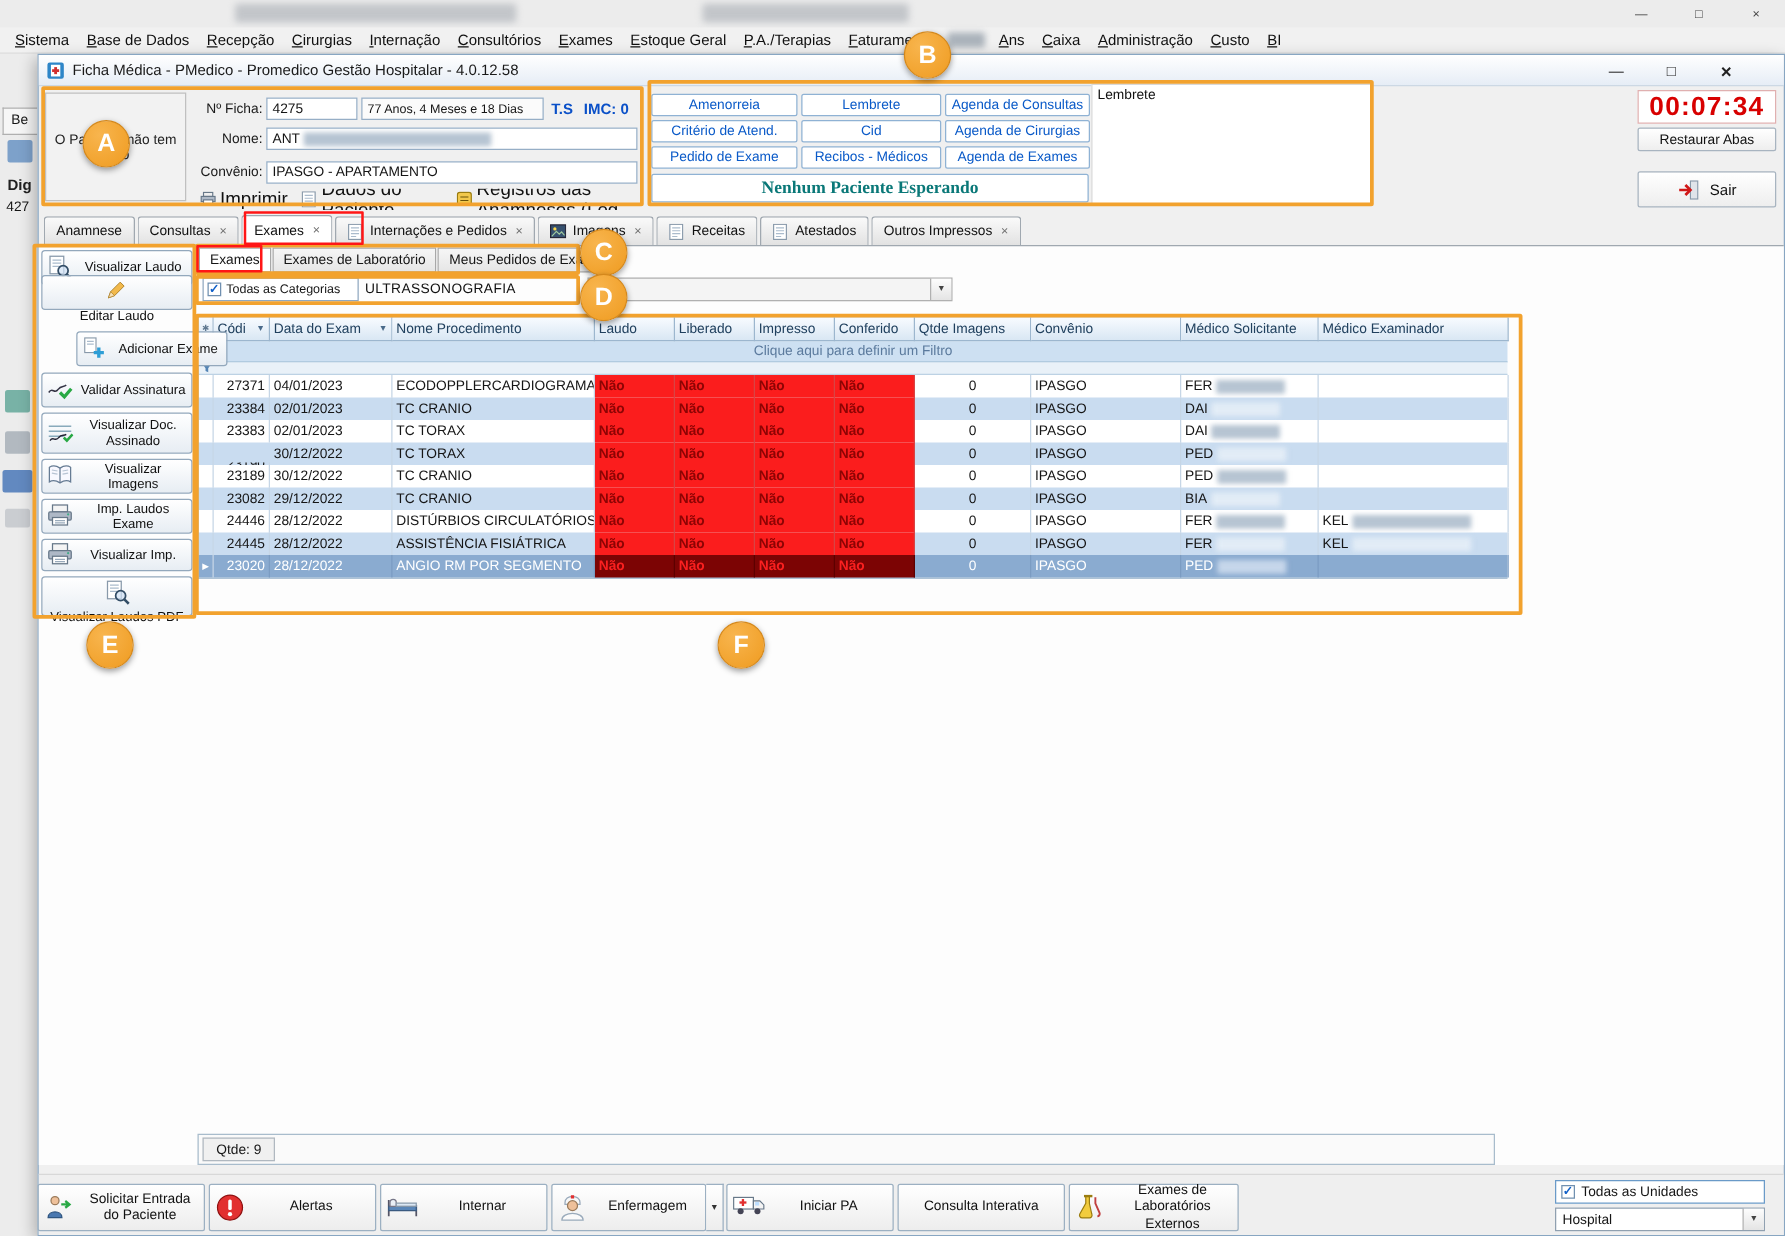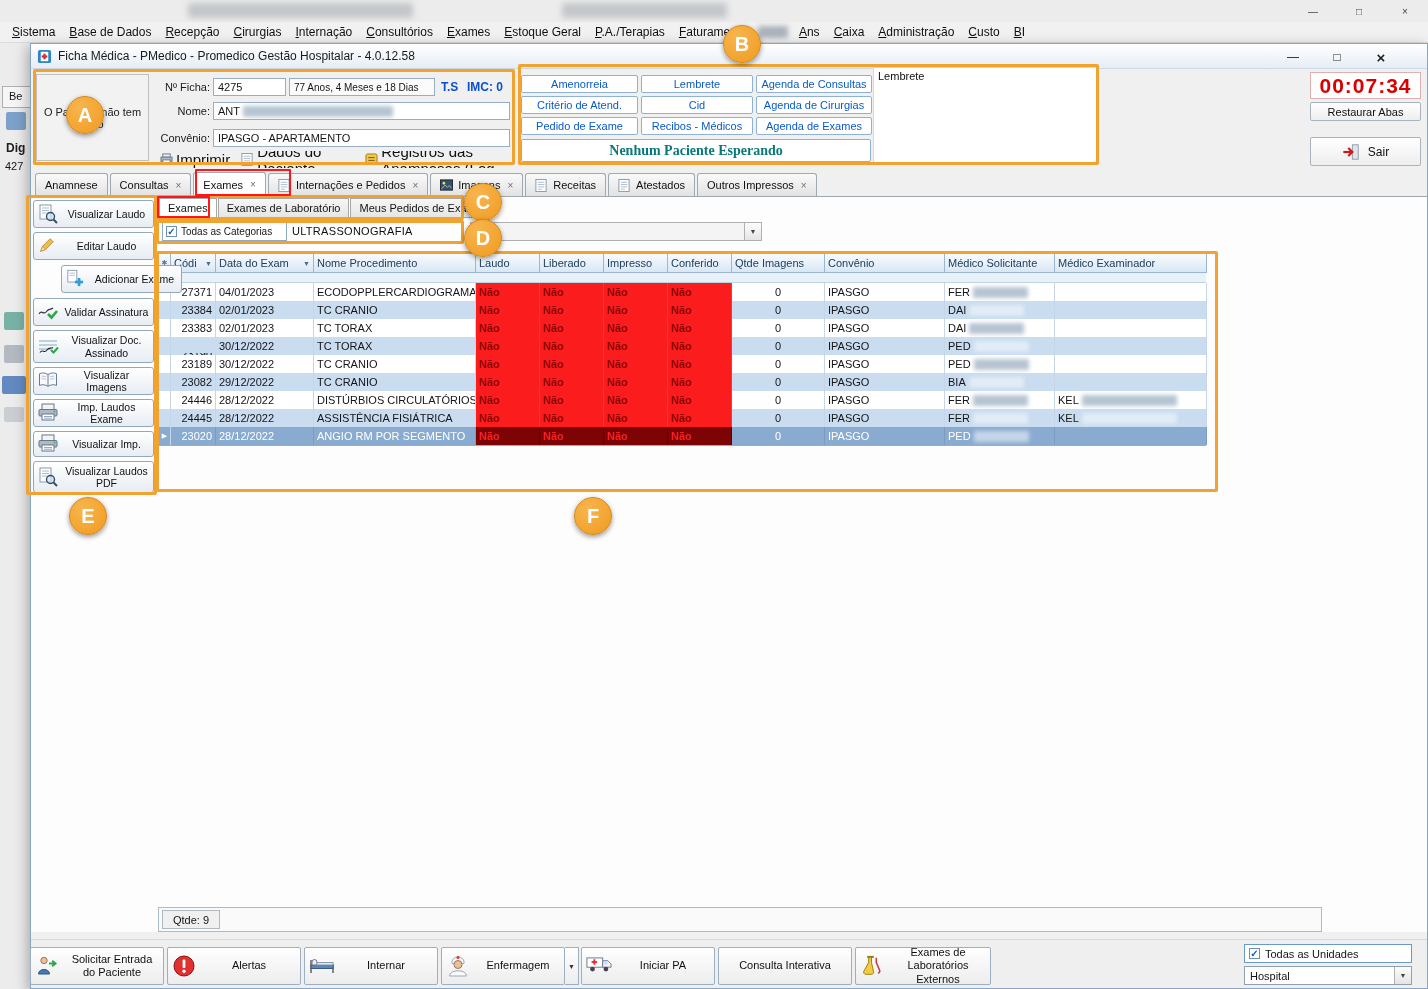--- a/index.html
+++ b/index.html
@@ -82,21 +82,21 @@
 .g-row.sel .g-cell{border-right-color:#7b9cc2}
 .g-cell.num{justify-content:flex-end}
 .g-cell.ctr{justify-content:center}
 .g-cell.nao{background:#fb1d1d;color:#8c0404;font-weight:bold;border-right:1px solid #d84444}
 .g-row.sel .g-cell.nao{background:#7c0404;color:#fb2020;border-right-color:#5c0000}
 .g-row.alt .redact{background:#e2ecf6}
 .g-row.sel .redact{background:#c6d6ea}
 .ind{width:12px;flex:0 0 12px;display:flex;align-items:center;justify-content:center;font-size:7px;color:#fff;border-right:1px solid #c6d6e6}
 .ind-h{flex:0 0 12px;justify-content:center;font-size:7px;color:#607890}
 
-.qtde-bar{left:158px;top:907px;width:1164px;height:25px;background:#fafafa;border:1px solid #a8bccc;display:flex;align-items:center;padding:0 3px}
+.qtde-bar{left:158px;top:907px;width:1038px;height:25px;background:#fafafa;border:1px solid #a8bccc;display:flex;align-items:center;padding:0 3px}
 .qtde-box{height:19px;background:#f0f0f0;border:1px solid #b0b8c0;display:flex;align-items:center;padding:0 10px;font-size:11px}
 
 .bottombar-strip{left:31px;top:939px;width:1396px;height:49px;background:#efefef;border-top:1px solid #d8d8d8}
 .bbtn{top:947px;height:38px;background:linear-gradient(#ffffff,#ededed);border:1px solid #9cb0c2;border-radius:2px;display:flex;align-items:center;padding:2px 4px;gap:4px;font-size:11px;color:#101010}
 .bbtn .b-icon{width:26px;height:25px;flex:0 0 auto;display:inline-flex}
 .bbtn .b-label{flex:1;text-align:center;line-height:1.2}
 .split-arrow{top:947px;height:38px;width:14px;background:linear-gradient(#ffffff,#ededed);border:1px solid #9cb0c2;border-left:none;display:flex;align-items:center;justify-content:center;font-size:7px;color:#333}
 
 .units-box{left:1244px;top:944px;width:168px;height:19px;background:#fff;border:1px solid #6a9ac8;display:flex;align-items:center;gap:5px;padding:0 4px;font-size:11px;white-space:nowrap}
 .unit-combo{left:1244px;top:966px;width:168px;height:19px;background:#fff;border:1px solid #90a0b0;display:flex;align-items:center;padding-left:5px;font-size:11px;justify-content:space-between}
@@ -362,20 +362,21 @@
         <div class="g-hcell" style="flex: 0 0 120px; width: 120px;">
           <span>Convênio</span>
         </div>
         <div class="g-hcell" style="flex: 0 0 110px; width: 110px;">
           <span>Médico Solicitante</span>
         </div>
         <div class="g-hcell" style="flex: 0 0 152px; width: 152px;">
           <span>Médico Examinador</span>
         </div>
       </div>
+      <div class="g-hint">Clique aqui para definir um Filtro</div>
       <div class="g-frow">
         <svg viewBox="0 0 10 10" width="9" height="9" style="position:absolute;left:2px;top:0">
           <path d="M1 1 H9 L6.2 5 V8.6 L3.8 7.6 V5 Z" fill="#5585b5"></path>
         </svg>
       </div>
       <div class="g-row">
         <div class="ind"></div>
         <div class="g-cell num" style="flex: 0 0 45px; width: 45px;">
           <span>27371</span>
         </div>
@@ -731,21 +732,21 @@
           <rect x="3" y="1" width="11" height="14" fill="#fff" stroke="#8899aa"></rect>
           <line x1="5" y1="4" x2="12" y2="4" stroke="#aabbcc"></line>
           <line x1="5" y1="6.5" x2="12" y2="6.5" stroke="#aabbcc"></line>
           <line x1="5" y1="9" x2="12" y2="9" stroke="#aabbcc"></line>
           <circle cx="13.5" cy="12.5" r="4" fill="#cfe0f4" fill-opacity=".7" stroke="#334d66" stroke-width="1.4"></circle>
           <line x1="16.5" y1="15.5" x2="20" y2="19" stroke="#334d66" stroke-width="2"></line>
         </svg>
       </span>
       <span class="s-label">Visualizar Laudo</span>
     </div>
-    <div class="side-btn abs" style="top: 232px; height: 28px;">
+    <div class="side-btn abs" style="top: 220px; height: 28px; flex-direction: column;">
       <span class="s-icon">
         <svg viewBox="0 0 20 20" width="20" height="18">
           <polygon points="3,17 5,11.5 13.5,3 17,6.5 8.5,15" fill="#f2b94b" stroke="#a87c22" stroke-width="0.8"></polygon>
           <polygon points="3,17 5,11.5 8.5,15" fill="#f7e0b5" stroke="#a87c22" stroke-width="0.6"></polygon>
         </svg>
       </span>
       <span class="s-label">Editar Laudo</span>
     </div>
     <div class="side-btn abs" style="top: 265px; height: 28px; margin-left: 28px;">
       <span class="s-icon">
@@ -812,21 +813,21 @@
           <rect x="5" y="1" width="12" height="5.5" fill="#f4f4f4" stroke="#667788"></rect>
           <rect x="2" y="6.5" width="18" height="6.5" rx="1" fill="#aeb8c6" stroke="#667788"></rect>
           <rect x="5" y="11" width="12" height="6" fill="#fff" stroke="#667788"></rect>
           <line x1="7" y1="13.5" x2="15" y2="13.5" stroke="#99aabb"></line>
           <line x1="7" y1="15.2" x2="15" y2="15.2" stroke="#99aabb"></line>
           <circle cx="17.5" cy="8.5" r="0.9" fill="#44aa88"></circle>
         </svg>
       </span>
       <span class="s-label">Visualizar Imp.</span>
     </div>
-    <div class="side-btn abs" style="top: 461px; height: 32px;">
+    <div class="side-btn abs" style="top: 461px; height: 32px; flex-direction: column;">
       <span class="s-icon">
         <svg viewBox="0 0 22 20" width="22" height="20">
           <rect x="3" y="1" width="11" height="14" fill="#fff" stroke="#8899aa"></rect>
           <line x1="5" y1="4" x2="12" y2="4" stroke="#aabbcc"></line>
           <line x1="5" y1="6.5" x2="12" y2="6.5" stroke="#aabbcc"></line>
           <line x1="5" y1="9" x2="12" y2="9" stroke="#aabbcc"></line>
           <circle cx="13.5" cy="12.5" r="4" fill="#cfe0f4" fill-opacity=".7" stroke="#334d66" stroke-width="1.4"></circle>
           <line x1="16.5" y1="15.5" x2="20" y2="19" stroke="#334d66" stroke-width="2"></line>
         </svg>
       </span>

